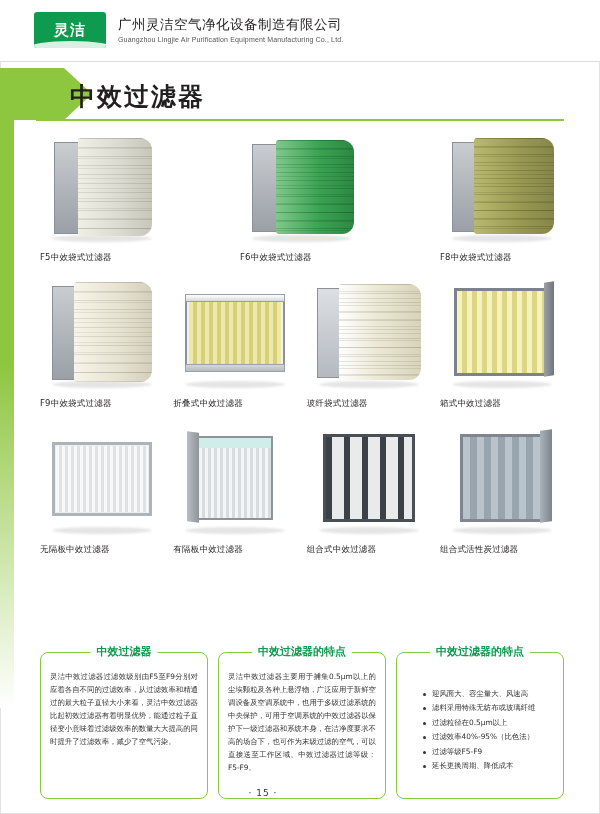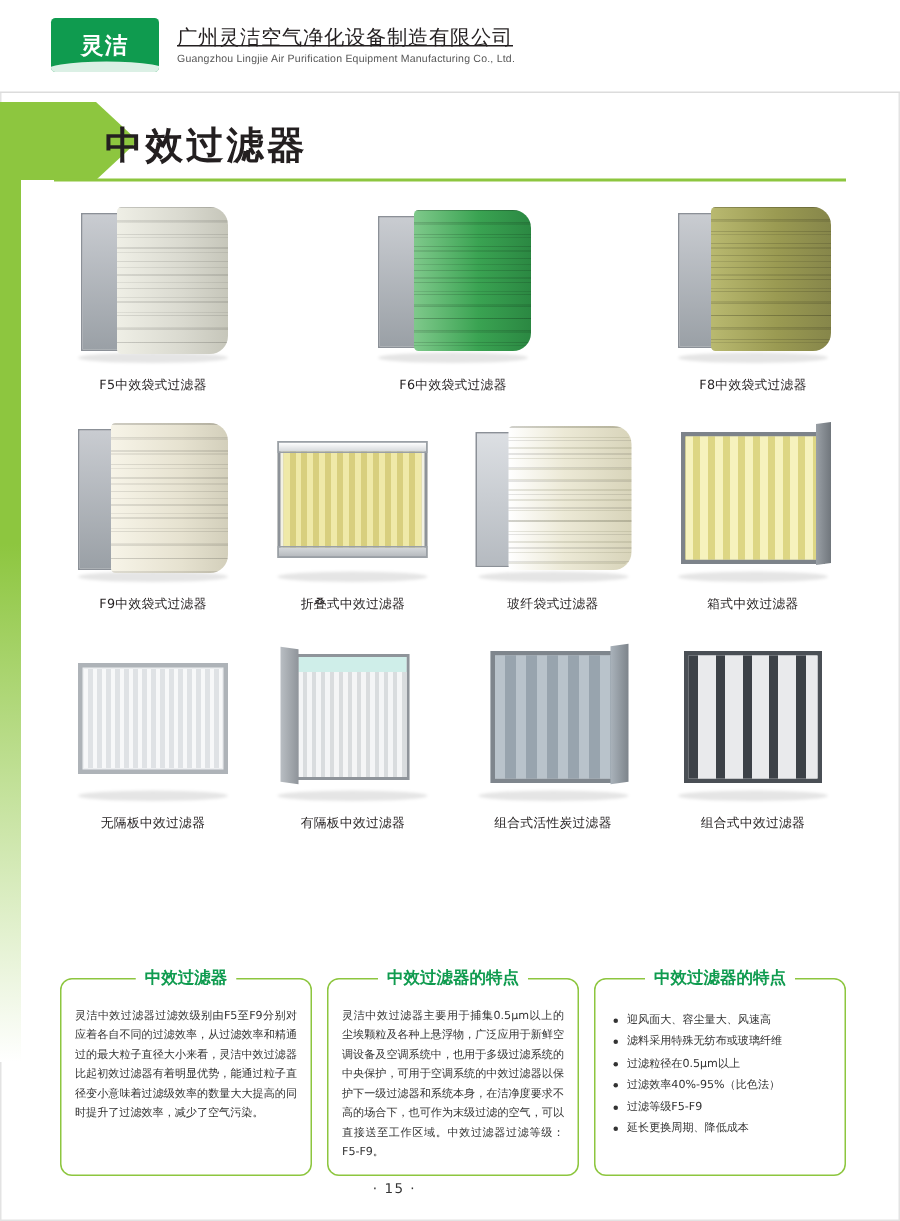--- a/index.html
+++ b/index.html
@@ -54,21 +54,20 @@
     border-radius: 50%;
     opacity: .85;
   }
   .company-cn {
     position: absolute;
     top: 16px; left: 118px;
     font-size: 13.5px;
     color: #231f20;
     letter-spacing: .5px;
     font-family: "DejaVu Sans", sans-serif;
-    text-decoration: underline;
   }
   .company-en {
     position: absolute;
     top: 36px; left: 118px;
     font-size: 7px;
     color: #555;
     letter-spacing: .15px;
     font-family: "Liberation Sans", sans-serif;
   }
   .header-rule {
@@ -121,21 +120,20 @@
     top: 126px; left: 40px;
     width: 524px;
   }
   .grid-row {
     display: flex;
     justify-content: space-between;
     margin-bottom: 10px;
   }
   .cell {
     width: 124px;
-    text-align: center;
   }
   .thumb {
     width: 124px;
     height: 122px;
     position: relative;
     overflow: hidden;
     background: #ffffff;
   }
   .caption {
     margin-top: 4px;
@@ -215,21 +213,21 @@
     font-family: "DejaVu Sans", sans-serif;
   }
   .info-text {
     font-size: 7.4px;
     line-height: 1.75;
     color: #333333;
     text-align: justify;
     font-family: "DejaVu Sans", sans-serif;
   }
   .bullets {
-    margin: 2px;
+    margin: 16px;
     padding: 0;
     list-style: none;
   }
   .bullets li {
     font-size: 7.4px;
     line-height: 1.95;
     color: #333333;
     padding-left: 10px;
     position: relative;
     font-family: "DejaVu Sans", sans-serif;
@@ -383,35 +381,35 @@
         <div style="position:absolute;left:26px;top:20px;width:72px;height:10px;background:#cfeee9;"></div>
         <div style="position:absolute;left:26px;top:30px;width:72px;height:70px;background:repeating-linear-gradient(to right,#f4f5f6 0 3px,#d9dcde 3px 6px);"></div>
         <div style="position:absolute;left:14px;top:14px;width:12px;height:90px;background:linear-gradient(to right,#b9bec3,#8f949a);transform:skewY(8deg);"></div>
       </div>
       <div class="caption">有隔板中效过滤器</div>
     </div>
 
     <div class="cell">
       <div class="thumb">
         <div class="shadow"></div>
+        <div style="position:absolute;left:16px;top:16px;width:92px;height:88px;background:#f0f1f2;border:3px solid #4a4f55;"></div>
+        <div style="position:absolute;left:19px;top:19px;width:86px;height:82px;background:
+          linear-gradient(to right, #3c4147 0 6px, #e9eaec 6px 18px, #3c4147 18px 24px, #e9eaec 24px 36px, #3c4147 36px 42px, #e9eaec 42px 54px, #3c4147 54px 60px, #e9eaec 60px 72px, #3c4147 72px 78px, #e9eaec 78px 86px);"></div>
+      </div>
+      <div class="caption">组合式中效过滤器</div>
+    </div>
+
+    <div class="cell">
+      <div class="thumb">
+        <div class="shadow"></div>
         <div style="position:absolute;left:20px;top:16px;width:86px;height:88px;background:#cfd6dc;border:3px solid #7f868d;"></div>
         <div style="position:absolute;left:23px;top:19px;width:80px;height:82px;background:repeating-linear-gradient(to right,#b9c3cb 0 7px,#98a4ae 7px 14px);"></div>
         <div style="position:absolute;left:100px;top:12px;width:12px;height:92px;background:linear-gradient(to right,#aab3bb,#7d848b);transform:skewY(-8deg);"></div>
       </div>
       <div class="caption">组合式活性炭过滤器</div>
-    </div>
-
-    <div class="cell">
-      <div class="thumb">
-        <div class="shadow"></div>
-        <div style="position:absolute;left:16px;top:16px;width:92px;height:88px;background:#f0f1f2;border:3px solid #4a4f55;"></div>
-        <div style="position:absolute;left:19px;top:19px;width:86px;height:82px;background:
-          linear-gradient(to right, #3c4147 0 6px, #e9eaec 6px 18px, #3c4147 18px 24px, #e9eaec 24px 36px, #3c4147 36px 42px, #e9eaec 42px 54px, #3c4147 54px 60px, #e9eaec 60px 72px, #3c4147 72px 78px, #e9eaec 78px 86px);"></div>
-      </div>
-      <div class="caption">组合式中效过滤器</div>
     </div>
   </div>
 </div>
 
 <div class="info-wrap">
 
   <div class="info-box">
     <div class="info-title">中效过滤器</div>
     <div class="info-text">灵洁中效过滤器过滤效级别由F5至F9分别对应着各自不同的过滤效率，从过滤效率和精通过的最大粒子直径大小来看，灵洁中效过滤器比起初效过滤器有着明显优势，能通过粒子直径变小意味着过滤级效率的数量大大提高的同时提升了过滤效率，减少了空气污染。</div>
   </div>

